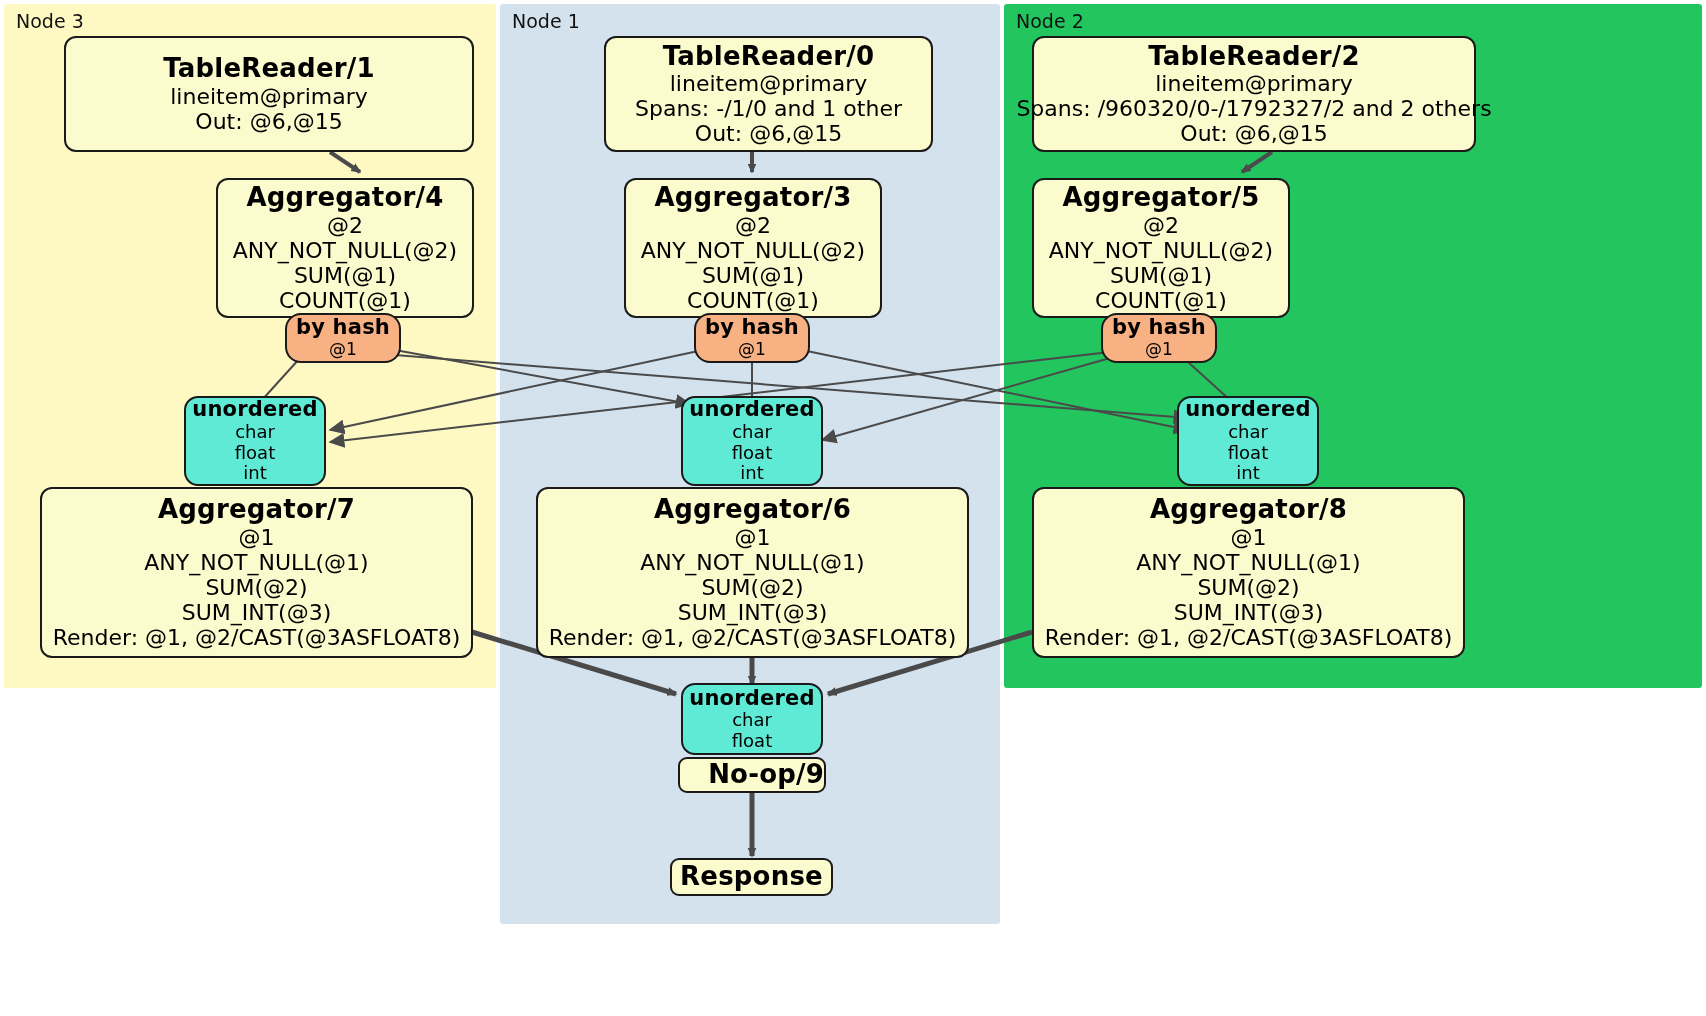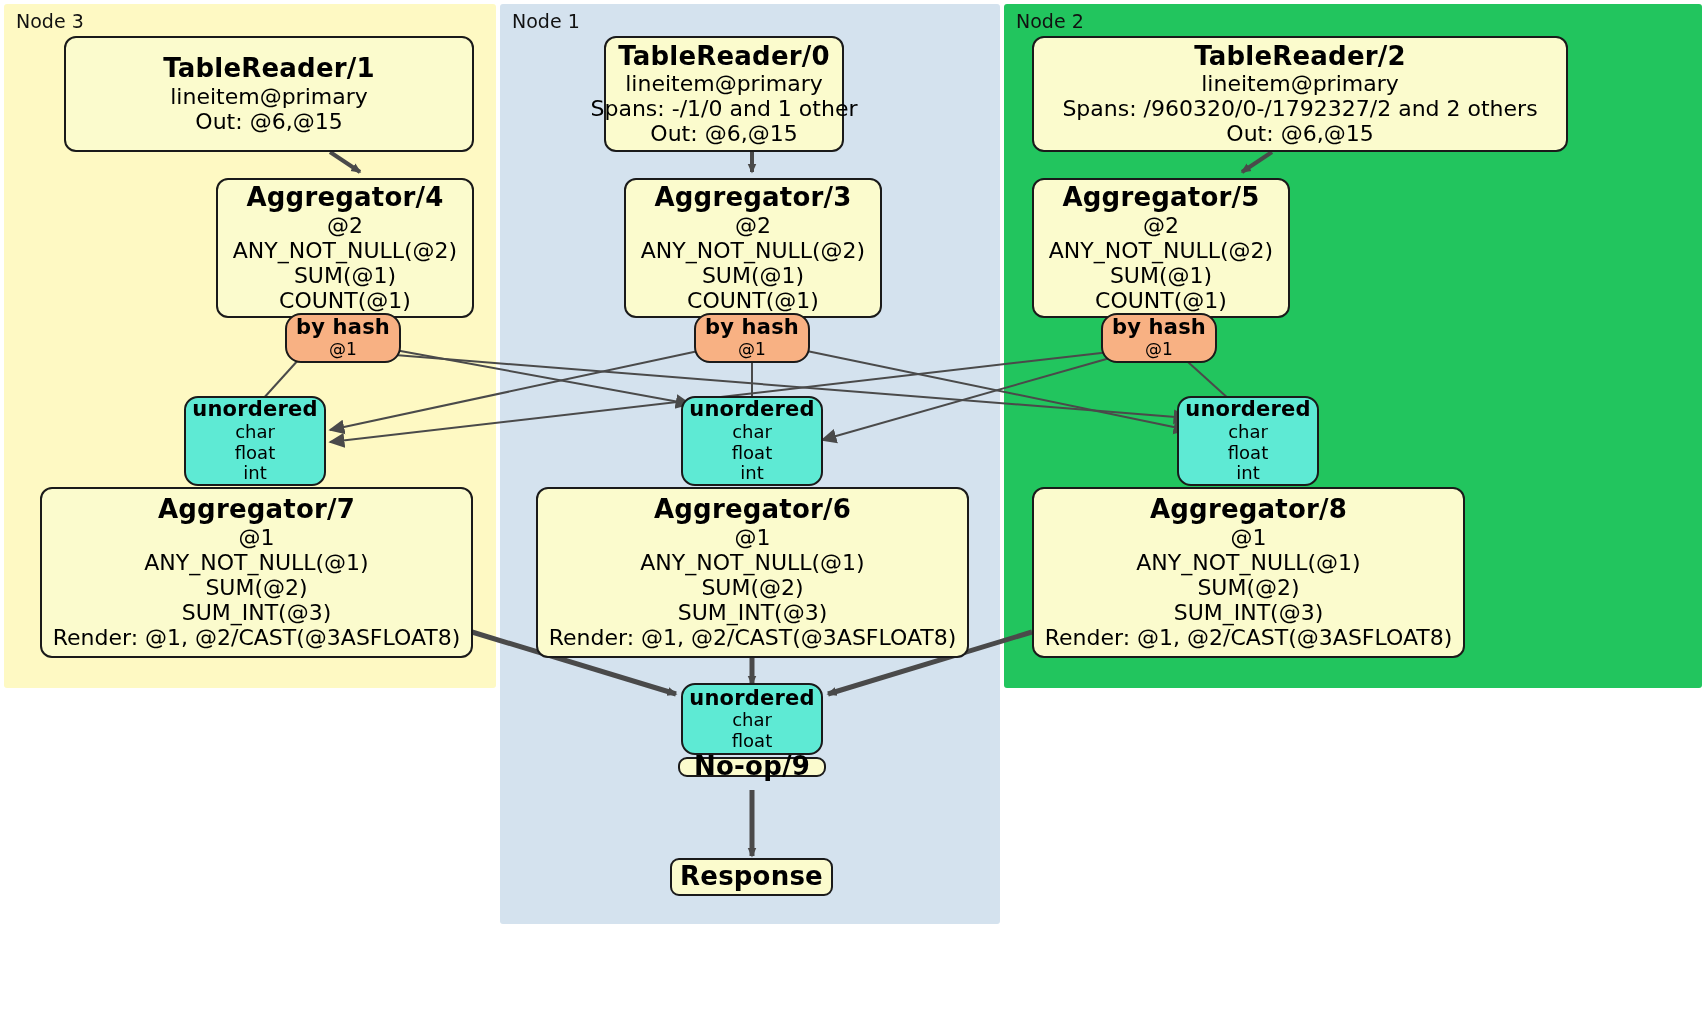--- a/index.html
+++ b/index.html
@@ -82,28 +82,28 @@
 
     <path class="thick" d="M752,790 L752,856" marker-end="url(#ahs)"></path>
   </svg>
 
   <div class="box proc" style="left:64px;top:36px;width:410px;height:116px;">
     <div class="t">TableReader/1</div>
     <div class="l">lineitem@primary</div>
     <div class="l">Out: @6,@15</div>
   </div>
 
-  <div class="box proc" style="left:604px;top:36px;width:240px;height:116px;">
+  <div class="box proc" style="left:604px;top:36px;width:329px;height:116px;">
     <div class="t">TableReader/0</div>
     <div class="l">lineitem@primary</div>
     <div class="l">Spans: -/1/0 and 1 other</div>
     <div class="l">Out: @6,@15</div>
   </div>
 
-  <div class="box proc" style="left:1032px;top:36px;width:536px;height:116px;">
+  <div class="box proc" style="left:1032px;top:36px;width:444px;height:116px;">
     <div class="t">TableReader/2</div>
     <div class="l">lineitem@primary</div>
     <div class="l">Spans: /960320/0-/1792327/2 and 2 others</div>
     <div class="l">Out: @6,@15</div>
   </div>
 
   <div class="box proc" style="left:216px;top:178px;width:258px;height:140px;">
     <div class="t">Aggregator/4</div>
     <div class="l">@2</div>
     <div class="l">ANY_NOT_NULL(@2)</div>
@@ -187,21 +187,21 @@
     <div class="l">SUM_INT(@3)</div>
     <div class="l">Render: @1, @2/CAST(@3ASFLOAT8)</div>
   </div>
 
   <div class="box router-un" style="left:681px;top:683px;width:142px;height:72px;">
     <div class="t">unordered</div>
     <div class="l">char</div>
     <div class="l">float</div>
   </div>
 
-  <div class="box small-proc" style="left:678px;top:757px;width:148px;height:20px;">
+  <div class="box small-proc" style="left:678px;top:757px;width:148px;height:36px;align-items:flex-end;">
     <div class="t">No-op/9</div>
   </div>
 
   <div class="box small-proc" style="left:670px;top:858px;width:163px;height:38px;">
     <div class="t">Response</div>
   </div>
 
 </div>
 
 </body></html>

